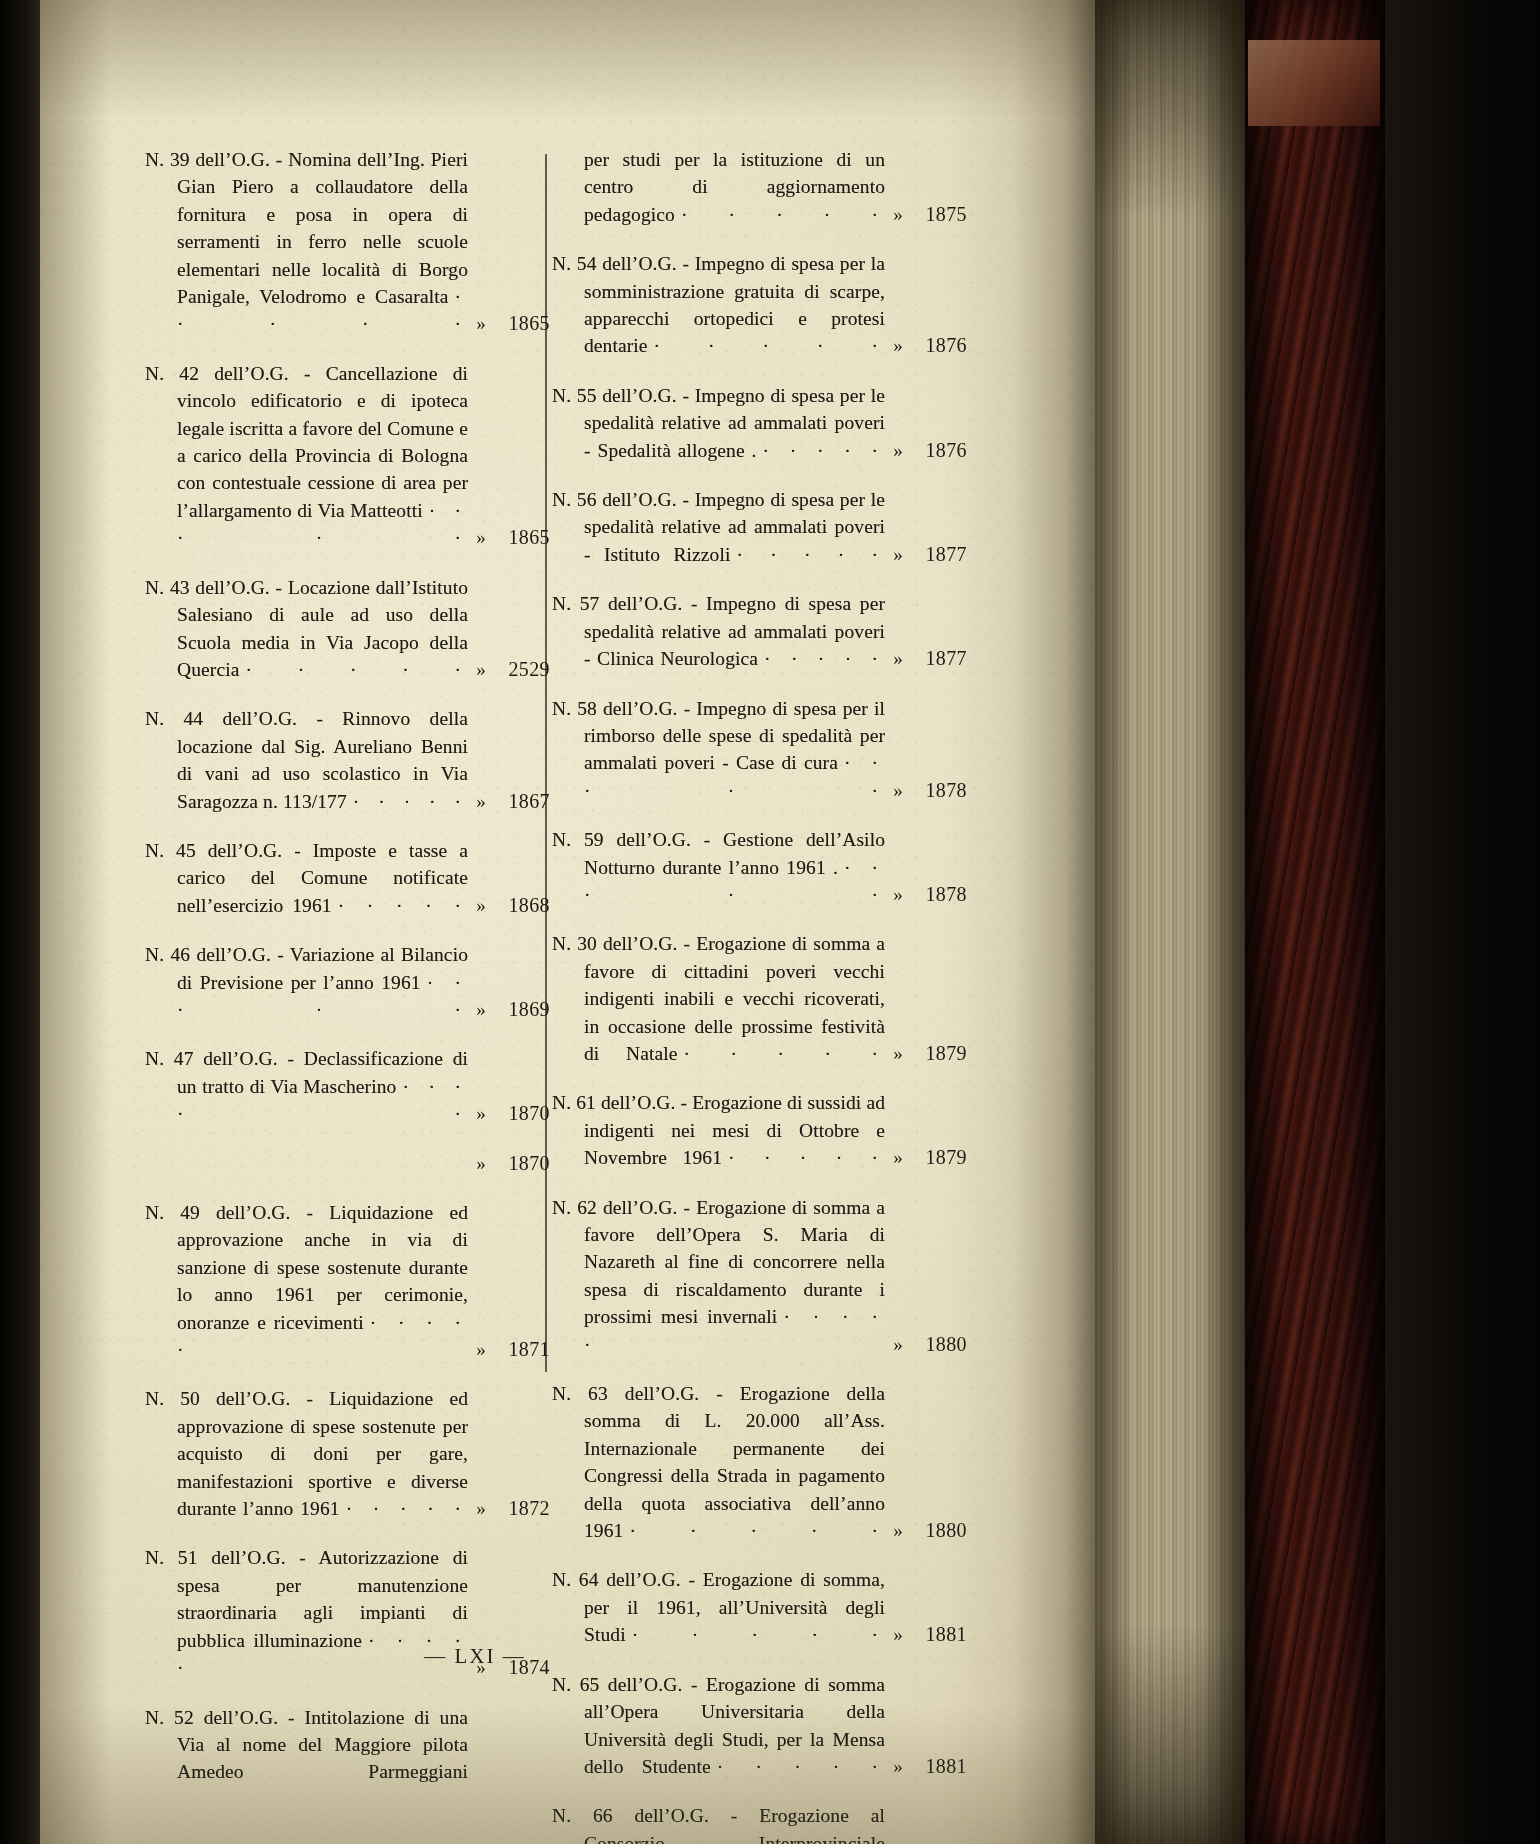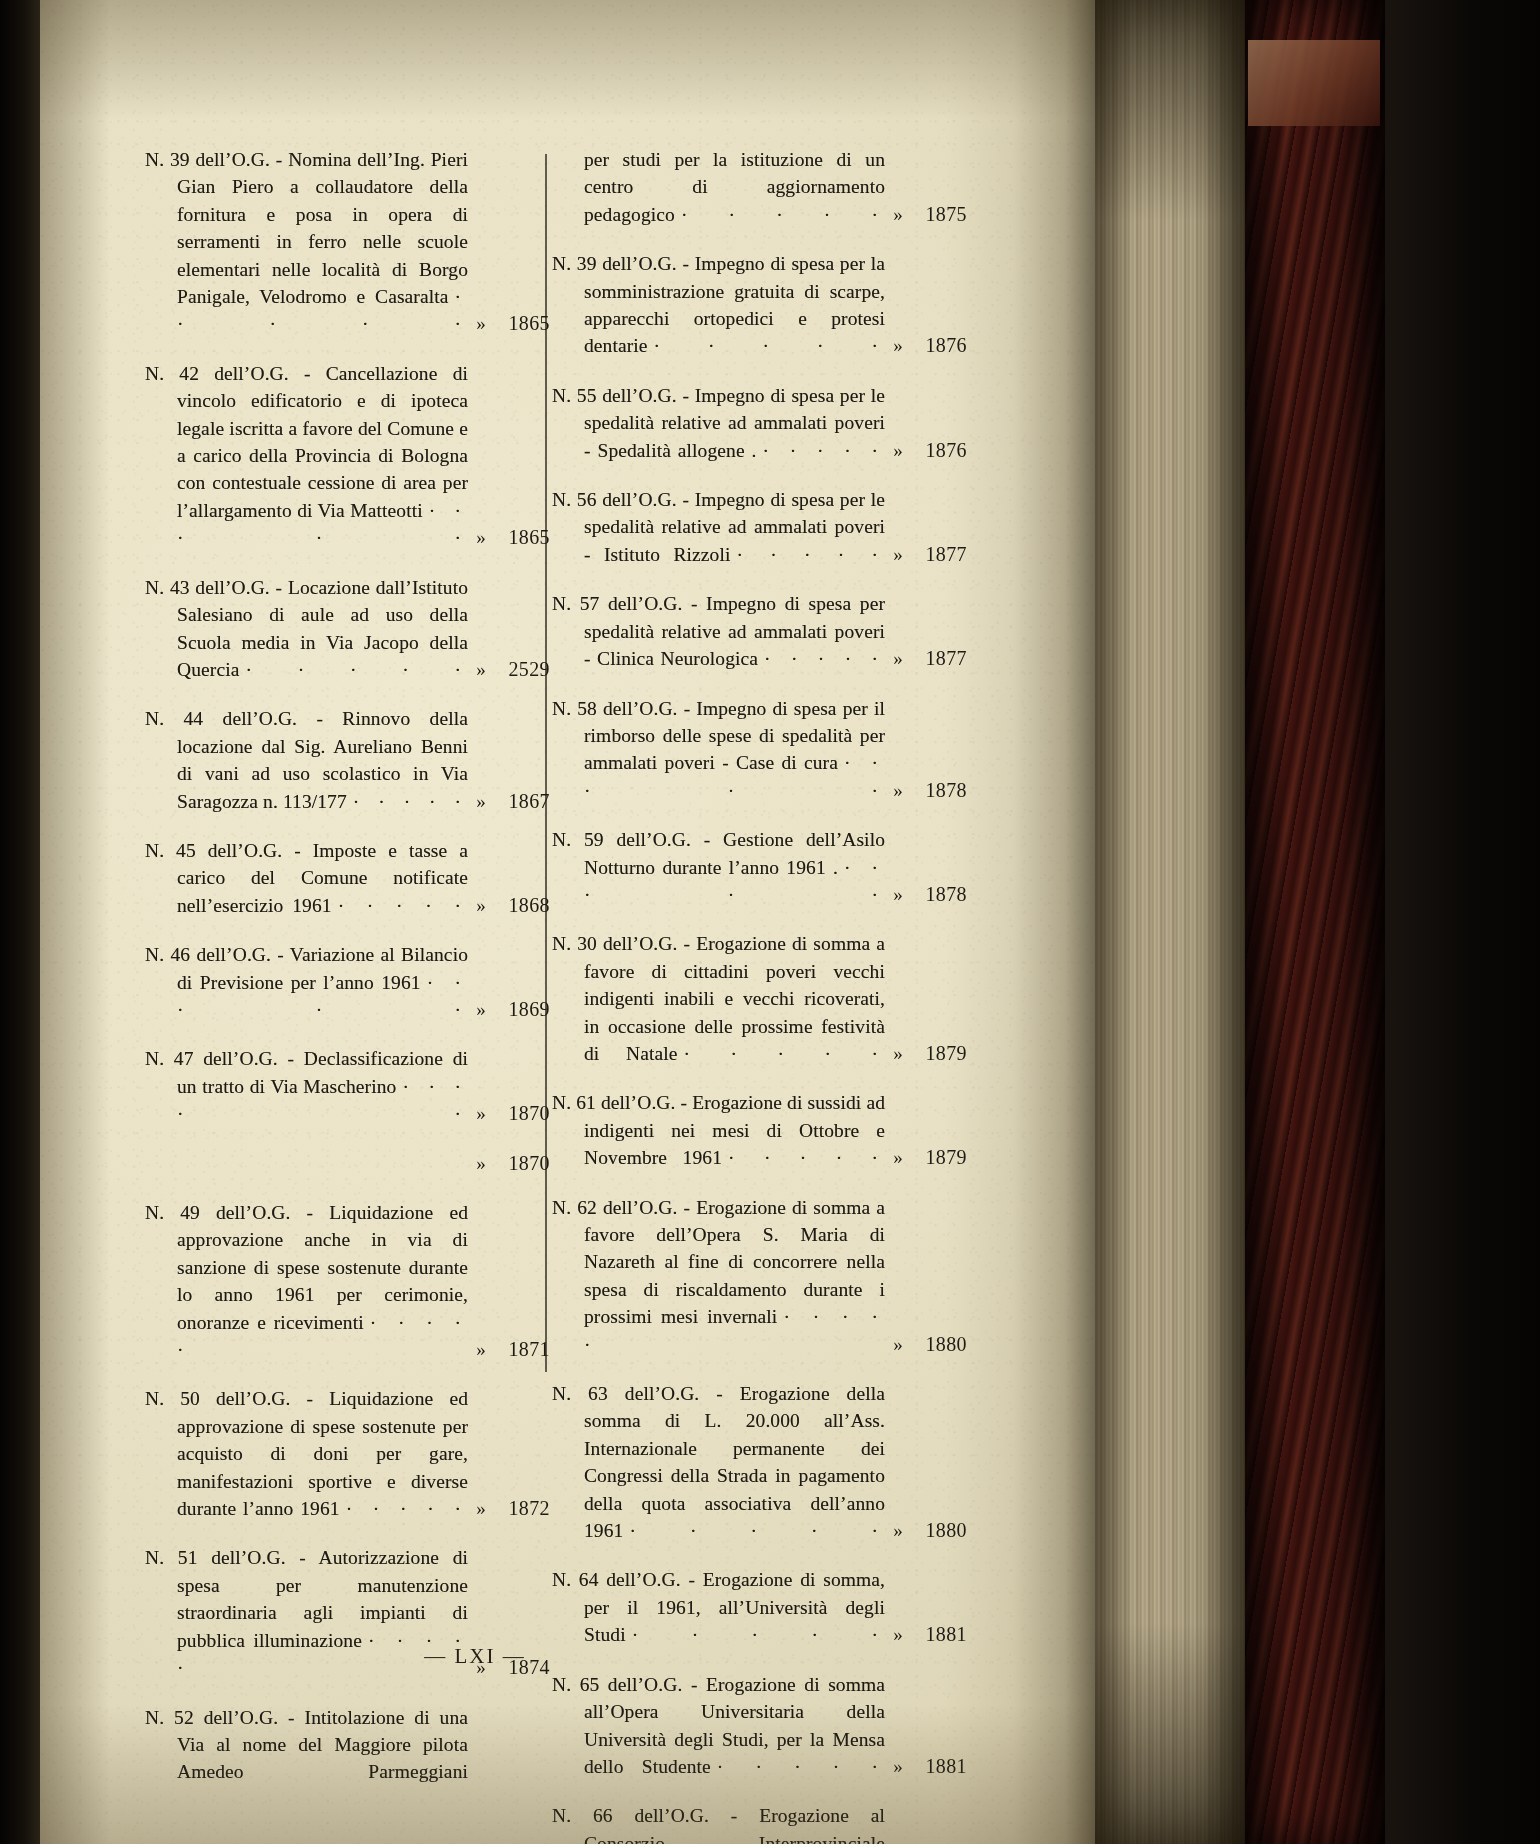--- a/index.html
+++ b/index.html
@@ -281,21 +281,21 @@
             <div class="entry-text"><span class="hang">N. 52 dell’O.G. - Intitolazione di una Via al nome del Maggiore pilota Amedeo Parmeggiani</span></div>
           </div>
         </div>
       <div class="column col-right">
           <div class="entry">
             <div class="entry-text"><span class="">per studi per la istituzione di un centro di aggiornamento pedagogico</span><span class="leaders">· · · · ·</span></div>
             <div class="guill">»</div>
             <div class="pnum">1875</div>
           </div>
           <div class="entry">
-            <div class="entry-text"><span class="hang">N. 39 dell’O.G. - Impegno di spesa per la somministrazione gratuita di scarpe, apparecchi ortopedici e protesi dentarie</span><span class="leaders">· · · · ·</span></div>
+            <div class="entry-text"><span class="hang">N. 54 dell’O.G. - Impegno di spesa per la somministrazione gratuita di scarpe, apparecchi ortopedici e protesi dentarie</span><span class="leaders">· · · · ·</span></div>
             <div class="guill">»</div>
             <div class="pnum">1876</div>
           </div>
           <div class="entry">
             <div class="entry-text"><span class="hang">N. 55 dell’O.G. - Impegno di spesa per le spedalità relative ad ammalati poveri - Spedalità allogene .</span><span class="leaders">· · · · ·</span></div>
             <div class="guill">»</div>
             <div class="pnum">1876</div>
           </div>
           <div class="entry">
             <div class="entry-text"><span class="hang">N. 56 dell’O.G. - Impegno di spesa per le spedalità relative ad ammalati poveri - Istituto Rizzoli</span><span class="leaders">· · · · ·</span></div>

